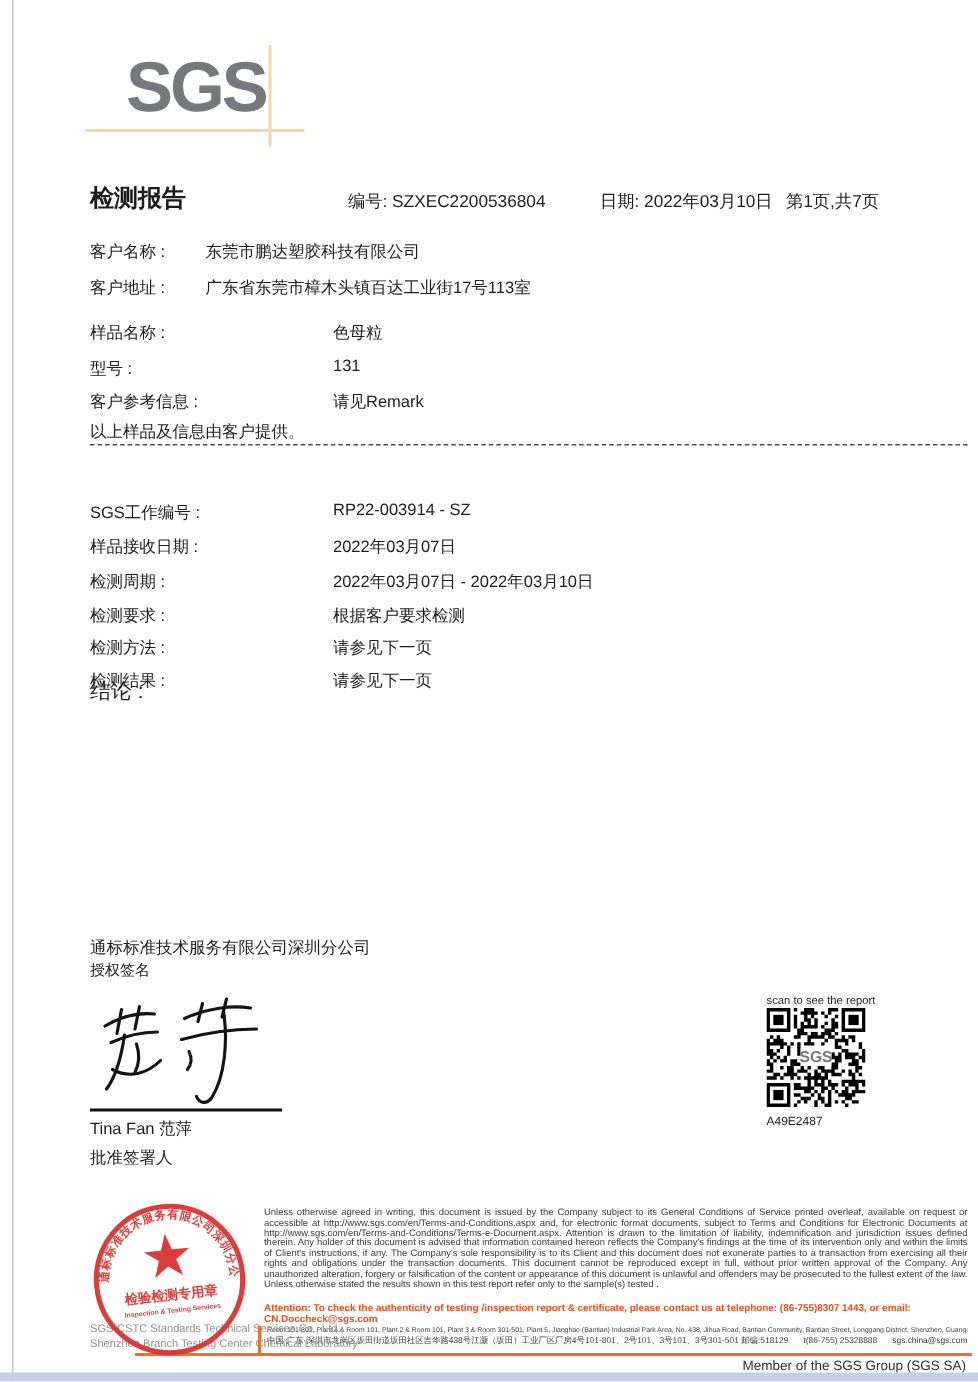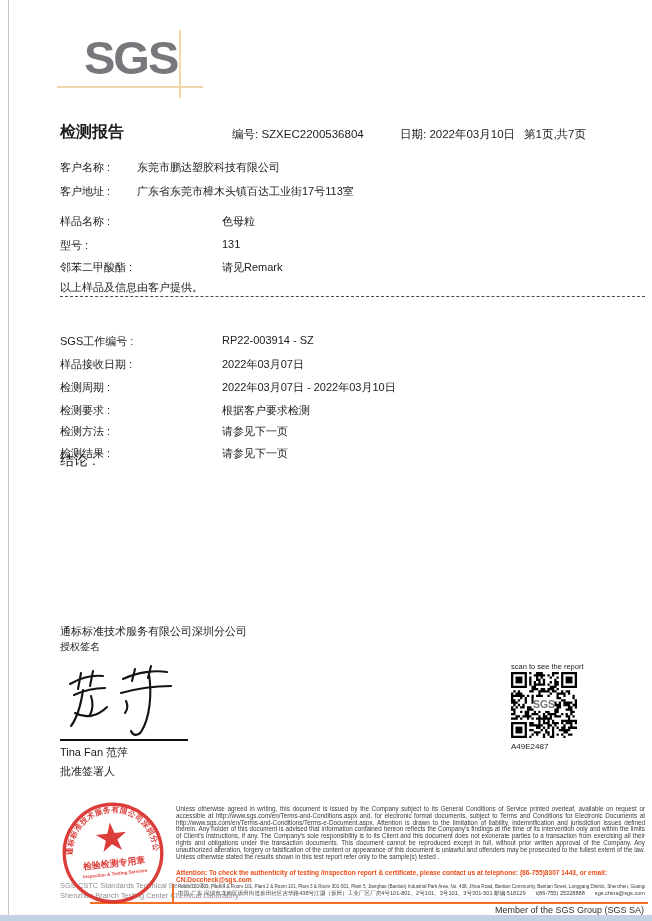--- a/index.html
+++ b/index.html
@@ -80,21 +80,21 @@
   </div>
   <div class="row vb" style="top:214px">
     <span class="lab">样品名称 :</span>
     <span class="val">色母粒</span>
   </div>
   <div class="row vb" style="top:238px">
     <span class="lab">型号 :</span>
     <span class="val">131</span>
   </div>
   <div class="row vb" style="top:260px">
-    <span class="lab">邻苯二甲酸酯 :</span>
+    <span class="lab">客户参考信息 :</span>
     <span class="val">请见Remark</span>
   </div>
   <div class="row" style="top:280px">
     <span class="lab">以上样品及信息由客户提供。</span>
   </div>
 
   <div class="dashline"></div>
 
   <div class="row vb" style="top:334px">
     <span class="lab">SGS工作编号 :</span>

